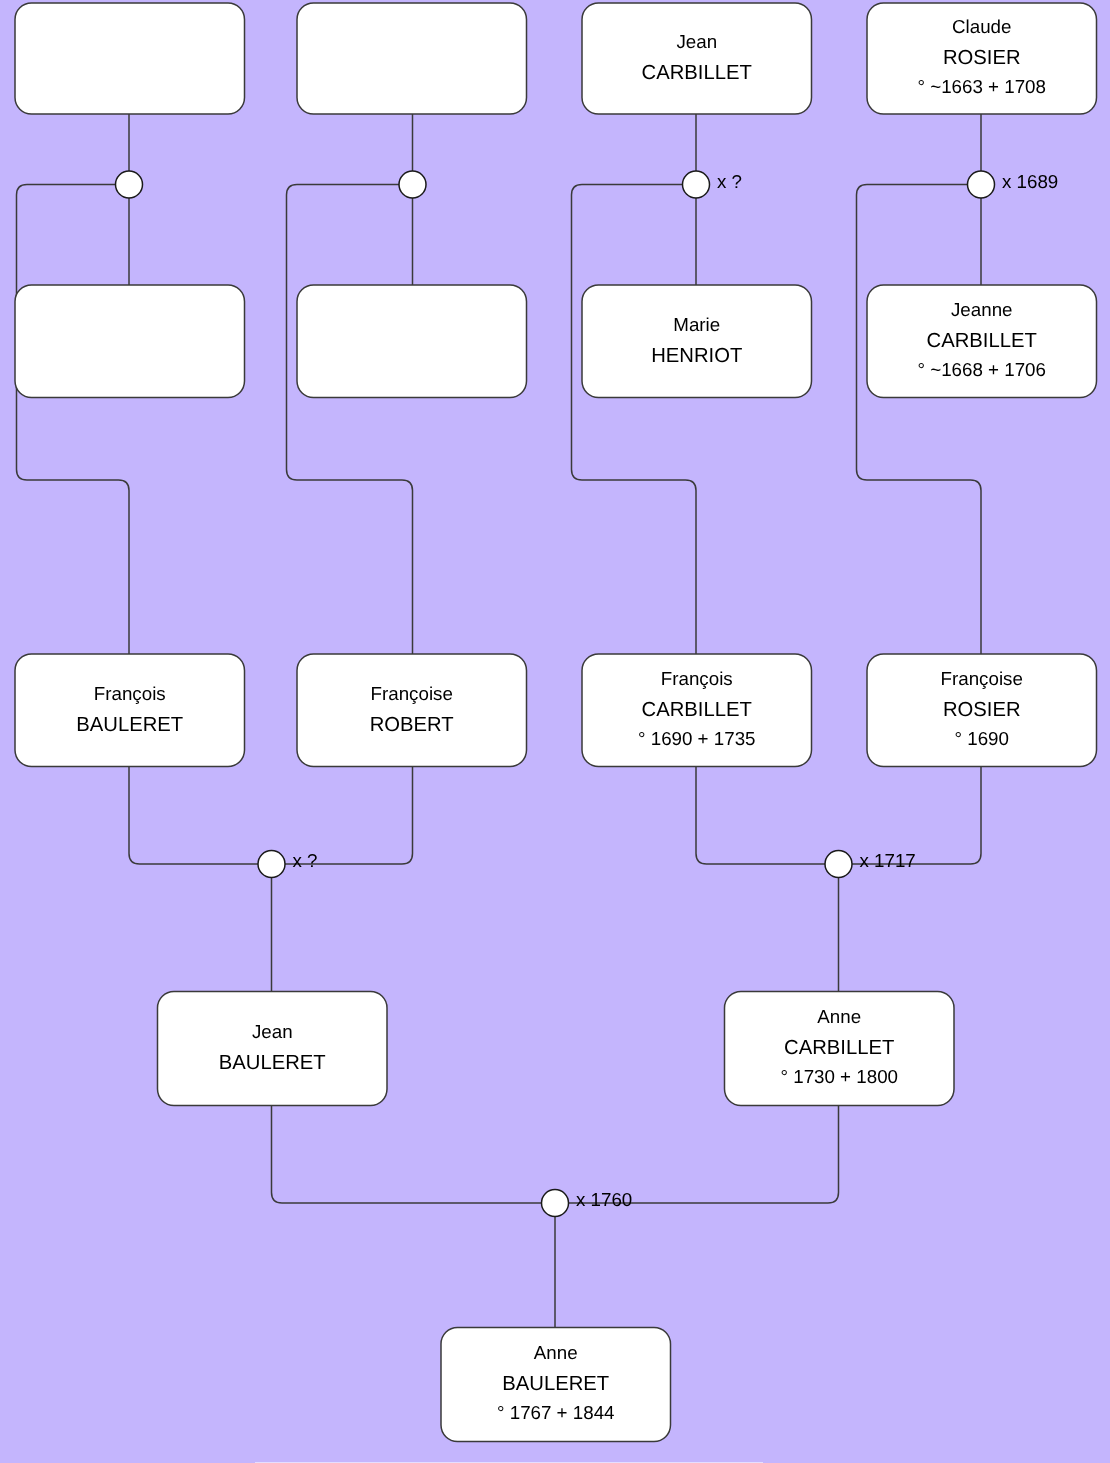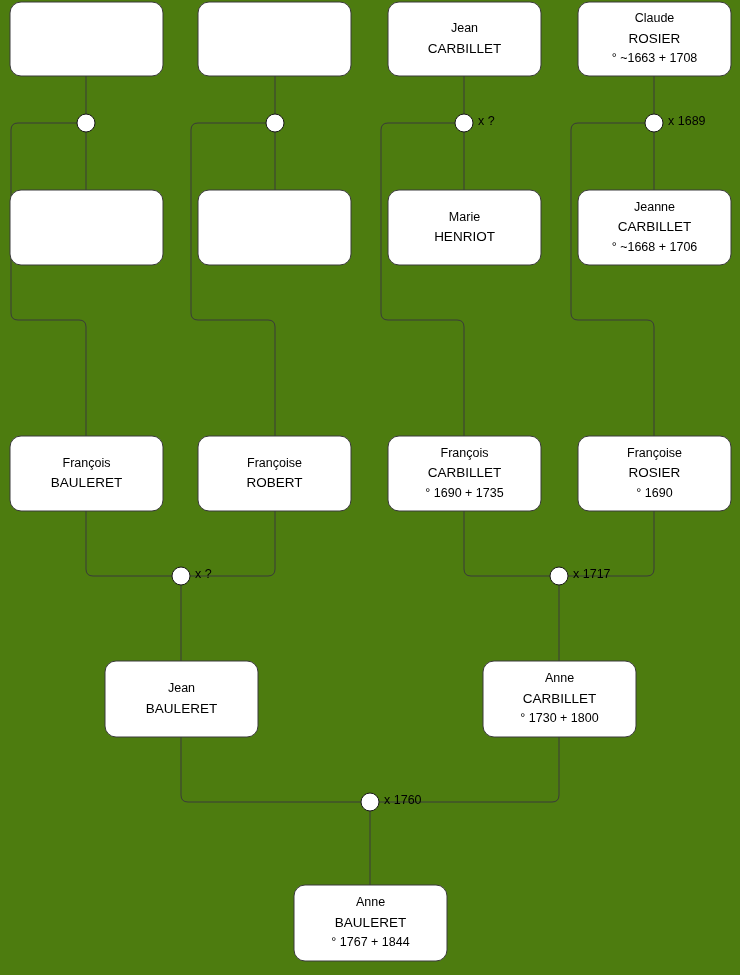--- a/index.html
+++ b/index.html
@@ -4,21 +4,21 @@
 <style>
   html, body {
     margin: 0;
     padding: 0;
     background: #ffffff;
   }
   #tree-root {
     position: relative;
     width: 740px;
     height: 975px;
-    background: #4d7c0f;
+    background: #c4b5fd;
     font-family: "Liberation Sans", sans-serif;
   }
   svg#tree-svg {
     position: absolute;
     left: 0;
     top: 0;
     width: 740px;
     height: 975px;
     display: block;
   }

